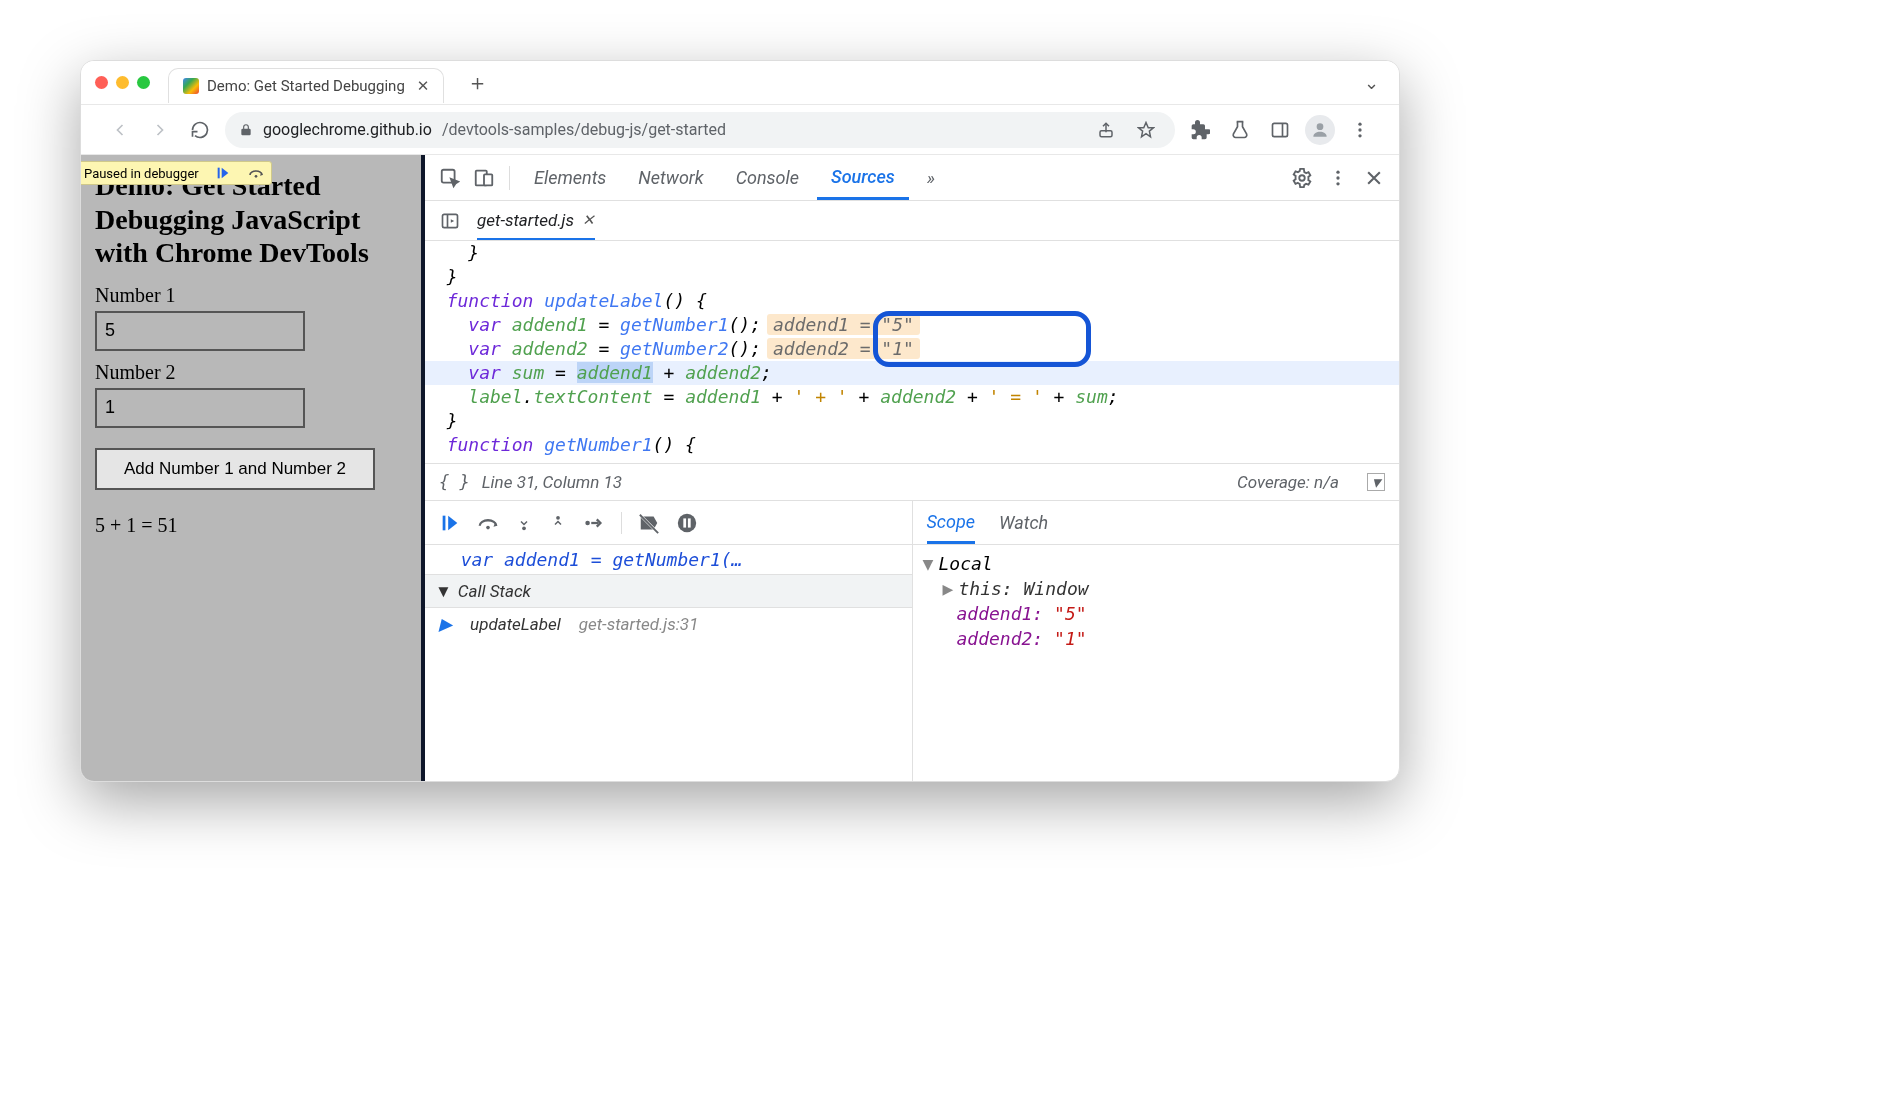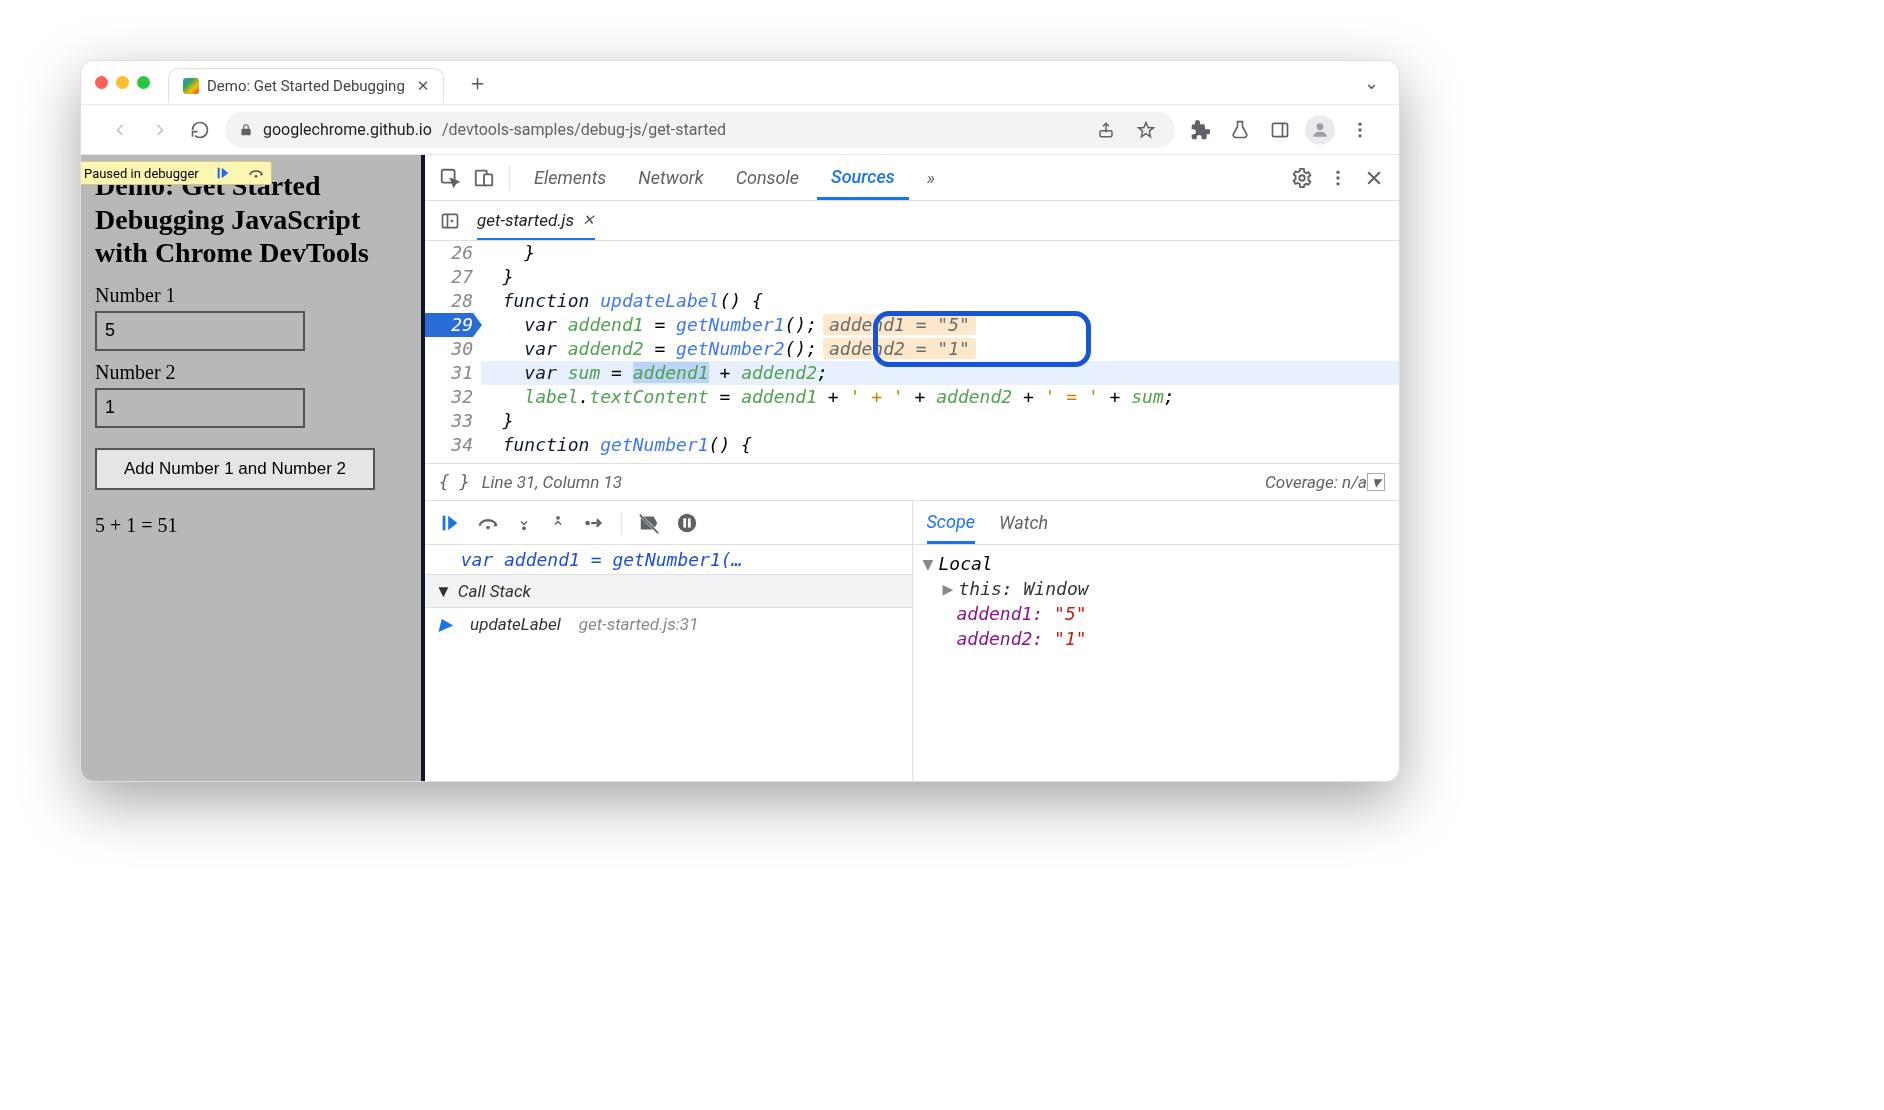--- a/index.html
+++ b/index.html
@@ -119,39 +119,39 @@
   .gutter{
     width:56px; text-align:right; color:#888; padding-right:8px;
     background:#fff; user-select:none;
   }
   .gutter .ln{height:24px;}
   .gutter .ln.cur{background:#2a6cd6;color:#fff;position:relative;}
   .gutter .ln.cur::after{content:"";position:absolute;right:-9px;top:0;border-top:12px solid transparent;border-bottom:12px solid transparent;border-left:9px solid #2a6cd6;}
   .codelines{flex:1;}
   .cl{height:24px;white-space:pre;}
   .cl.hl{background:#e8f0fe;}
-  .kw{color:#0f172a;}
+  .kw{color:#6d28d9;}
   .fn{color:#4078f2;}
   .id{color:#50a14f;}
   .str{color:#c18401;}
   .sel{background:#bcd4f7;}
   .inline-val{
     background:#fde8cc; color:#6b6b6b; padding:0 6px; border-radius:3px;
     margin-left:6px;
   }
   .circ{
     position:absolute; border:5px solid #1555d6; border-radius:16px;
     pointer-events:none;
   }
 
   .statusbar{
     height:38px;border-top:1px solid #e0e0e0;border-bottom:1px solid #e0e0e0;
     display:flex;align-items:center;padding:0 14px;font-size:17px;color:#5f6368;gap:12px;
   }
-  .statusbar .r{margin-left:auto;display:flex;align-items:center;gap:0;}
+  .statusbar .r{margin-left:auto;display:flex;align-items:center;gap:28px;}
 
   .dbgrow{flex:1;display:flex;border-top:none;overflow:hidden;}
   .dbgleft{flex:1;border-right:1px solid #e0e0e0;display:flex;flex-direction:column;}
   .controls{
     height:44px;display:flex;align-items:center;gap:16px;padding:0 14px;
     border-bottom:1px solid #e0e0e0;color:#5f6368;font-size:20px;
   }
   .controls .c{cursor:pointer;}
   .controls .csep{width:1px;height:22px;background:#ddd;}
   .dbgleft .snippet{padding:4px 14px;font-family:ui-monospace,Menlo,monospace;font-size:18px;color:#1d4ed8;white-space:pre;}
@@ -345,31 +345,20 @@
               <path d="M13 10l4 2-4 2z" fill="#5f6368" stroke="none"></path>
             </svg>
           </span>
         <div class="ftab">
           <span>get-started.js</span>
           <span class="fclose">✕</span>
         </div>
       </div>
 
       <div class="editor">
-        <div class="gutter" id="gutter">
-            <div class="ln">26</div>
-            <div class="ln">27</div>
-            <div class="ln">28</div>
-            <div class="ln cur">29</div>
-            <div class="ln">30</div>
-            <div class="ln">31</div>
-            <div class="ln">32</div>
-            <div class="ln">33</div>
-            <div class="ln">34</div>
-          </div>
         <div class="codelines" id="codelines">
             <div class="cl">    }</div>
             <div class="cl">  }</div>
             <div class="cl">  <span class="kw">function</span> <span class="fn">updateLabel</span>() {</div>
             <div class="cl">    <span class="kw">var</span> <span class="id">addend1</span> = <span class="fn">getNumber1</span>();<span class="inline-val">addend1 = "5"</span></div>
             <div class="cl">    <span class="kw">var</span> <span class="id">addend2</span> = <span class="fn">getNumber2</span>();<span class="inline-val">addend2 = "1"</span></div>
             <div class="cl hl">    <span class="kw">var</span> <span class="id">sum</span> = <span class="id sel">addend1</span> + <span class="id">addend2</span>;</div>
             <div class="cl">    <span class="id">label</span>.<span class="id">textContent</span> = <span class="id">addend1</span> + <span class="str">' + '</span> + <span class="id">addend2</span> + <span class="str">' = '</span> + <span class="id">sum</span>;</div>
             <div class="cl">  }</div>
             <div class="cl">  <span class="kw">function</span> <span class="fn">getNumber1</span>() {</div>

